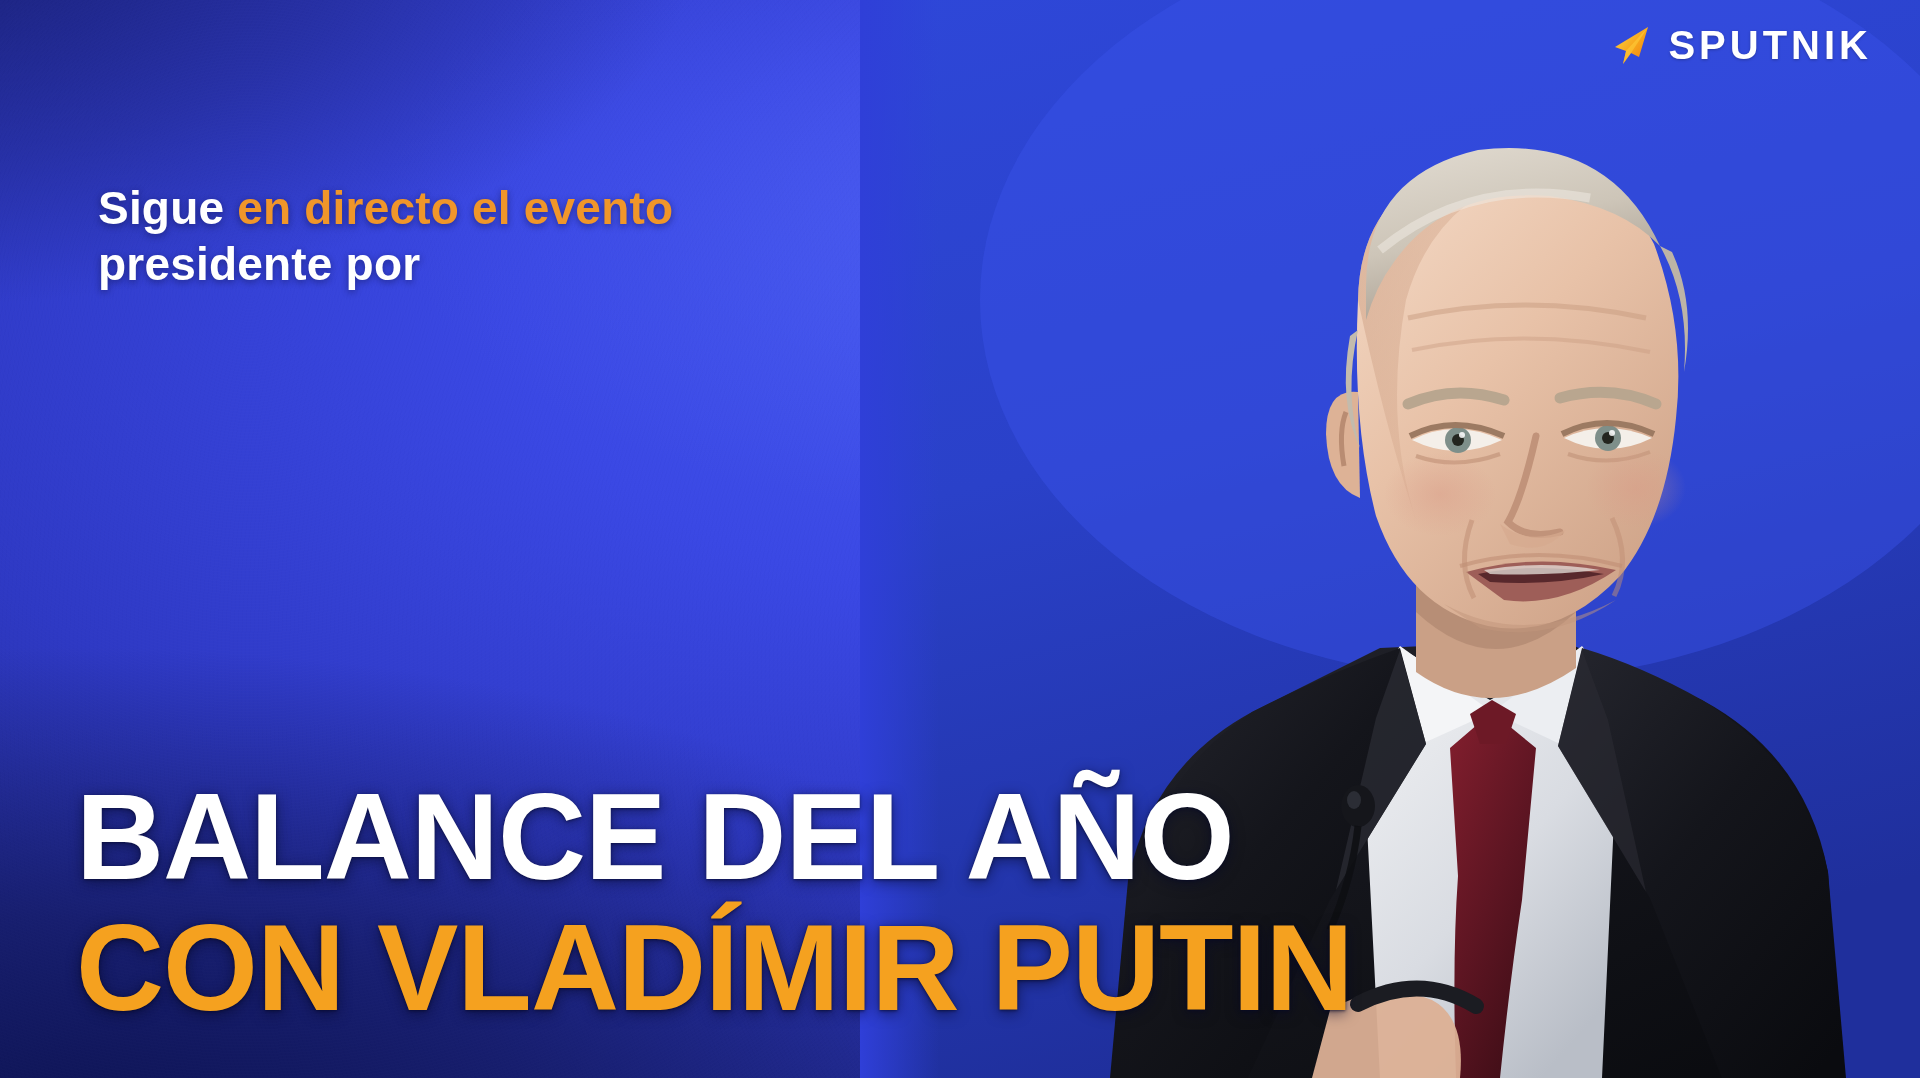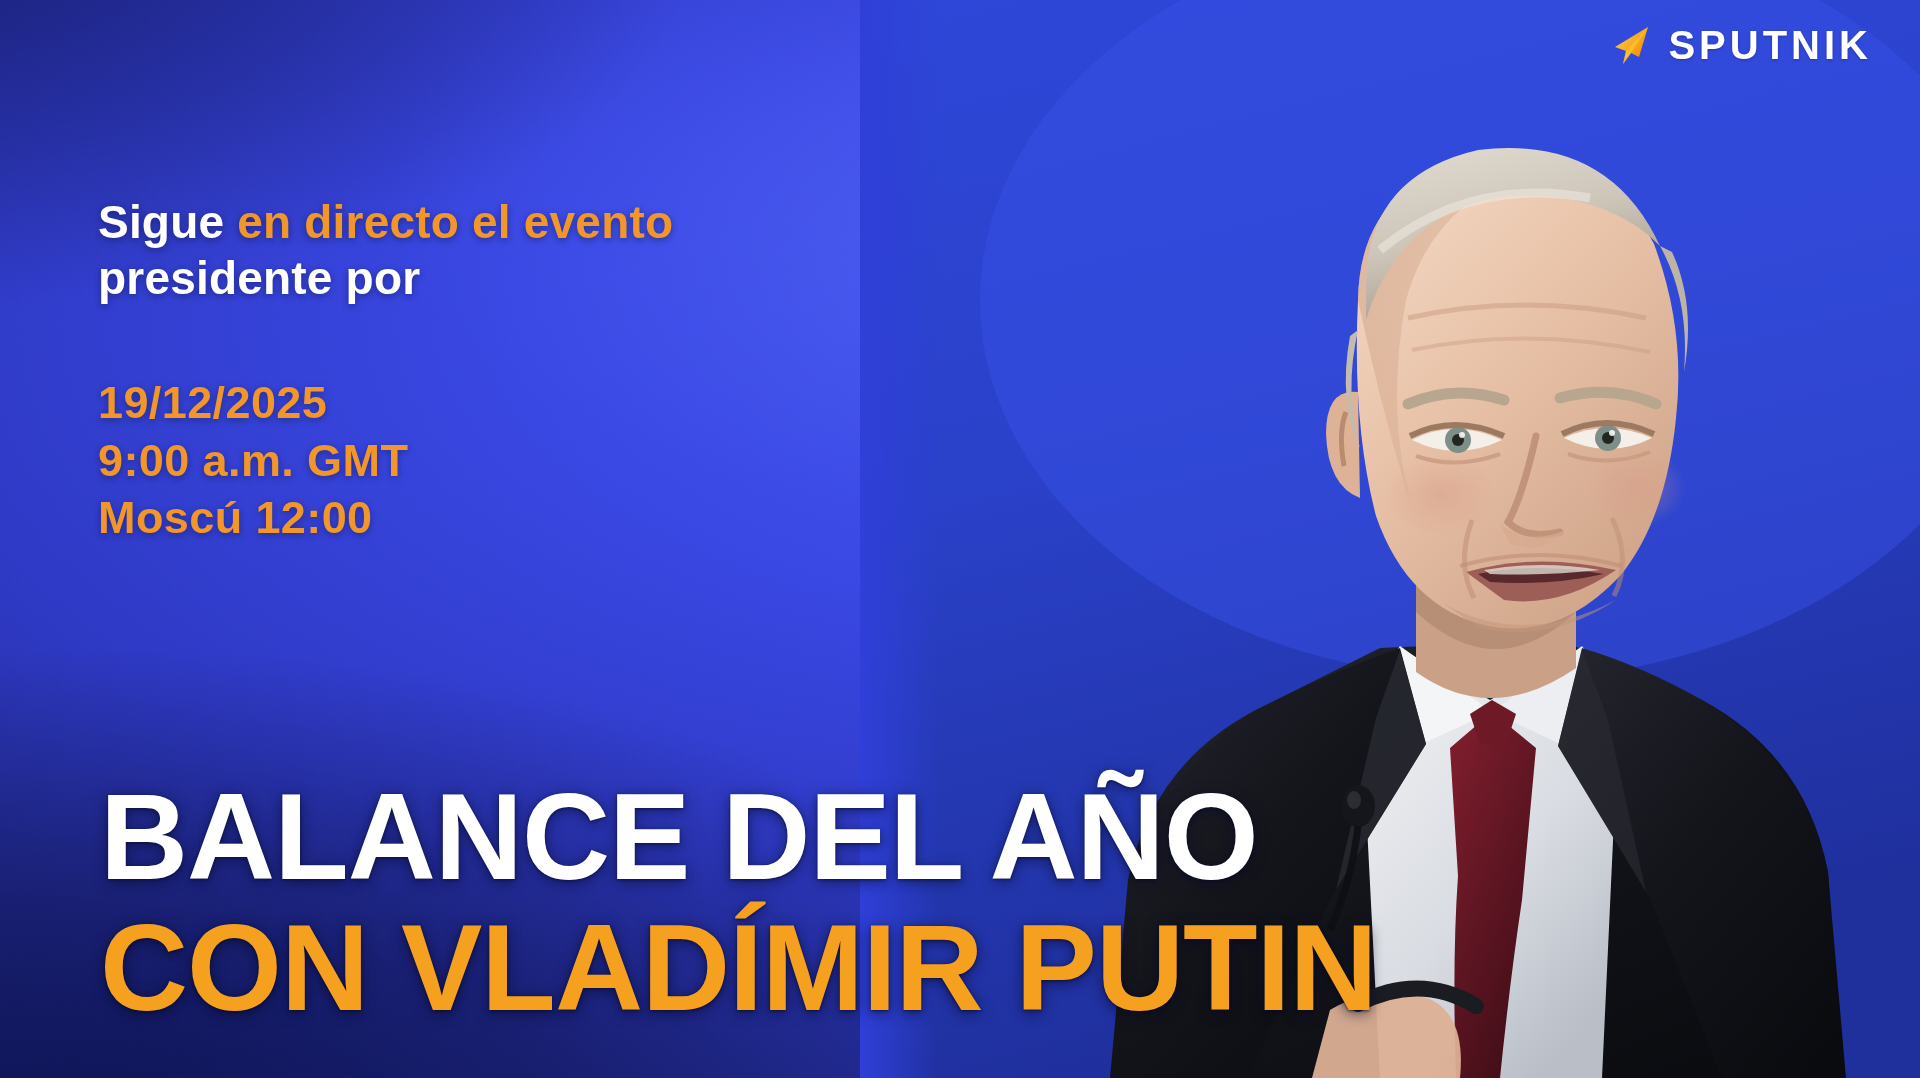--- a/index.html
+++ b/index.html
@@ -120,21 +120,21 @@
     height: 1078px;
     z-index: 10;
     overflow: hidden;
   }
   .photo svg { display:block; width:100%; height:100%; }
 
   
   .copy {
     position: absolute;
     left: 98px;
-    top: 194px;
+    top: 180px;
     z-index: 30;
     width: 900px;
   }
   .lede {
     font-size: 46px;
     font-weight: bold;
     line-height: 1.22;
     color: #ffffff;
     letter-spacing: 0.2px;
     text-shadow: 0 2px 7px rgba(8,12,50,0.45);
@@ -149,21 +149,21 @@
     line-height: 1.28;
     color: #f0962a;
     letter-spacing: 0.4px;
     text-shadow: 0 2px 7px rgba(8,12,50,0.40);
   }
   .when div { white-space: nowrap; }
 
   
   .title {
     position: absolute;
-    left: 100px;
+    left: 76px;
     bottom: 48px;
     z-index: 30;
     width: 1790px;
     margin-top: 40px;
   }
   .title-line {
     font-size: 122px;
     font-weight: bold;
     line-height: 1.02;
     letter-spacing: -1px;
@@ -345,25 +345,20 @@
     </svg>
     <span class="logo-word">SPUTNIK</span>
   </div>
 
   <div class="copy">
     <p class="lede">
       <span>Sigue </span><span class="hl">en directo el evento</span><br>
       <span>presidente por</span><br>
     </p>
 
-    <div class="when">
-      <div>19/12/2025</div>
-      <div>9:00 a.m. GMT</div>
-      <div>Moscú 12:00</div>
-    </div>
   </div>
 
   <div class="title">
     <div class="title-line title-line-1">BALANCE DEL AÑO</div>
     <div class="title-line title-line-2">CON VLADÍMIR PUTIN</div>
   </div>
 
 </div>
 
 </body></html>

